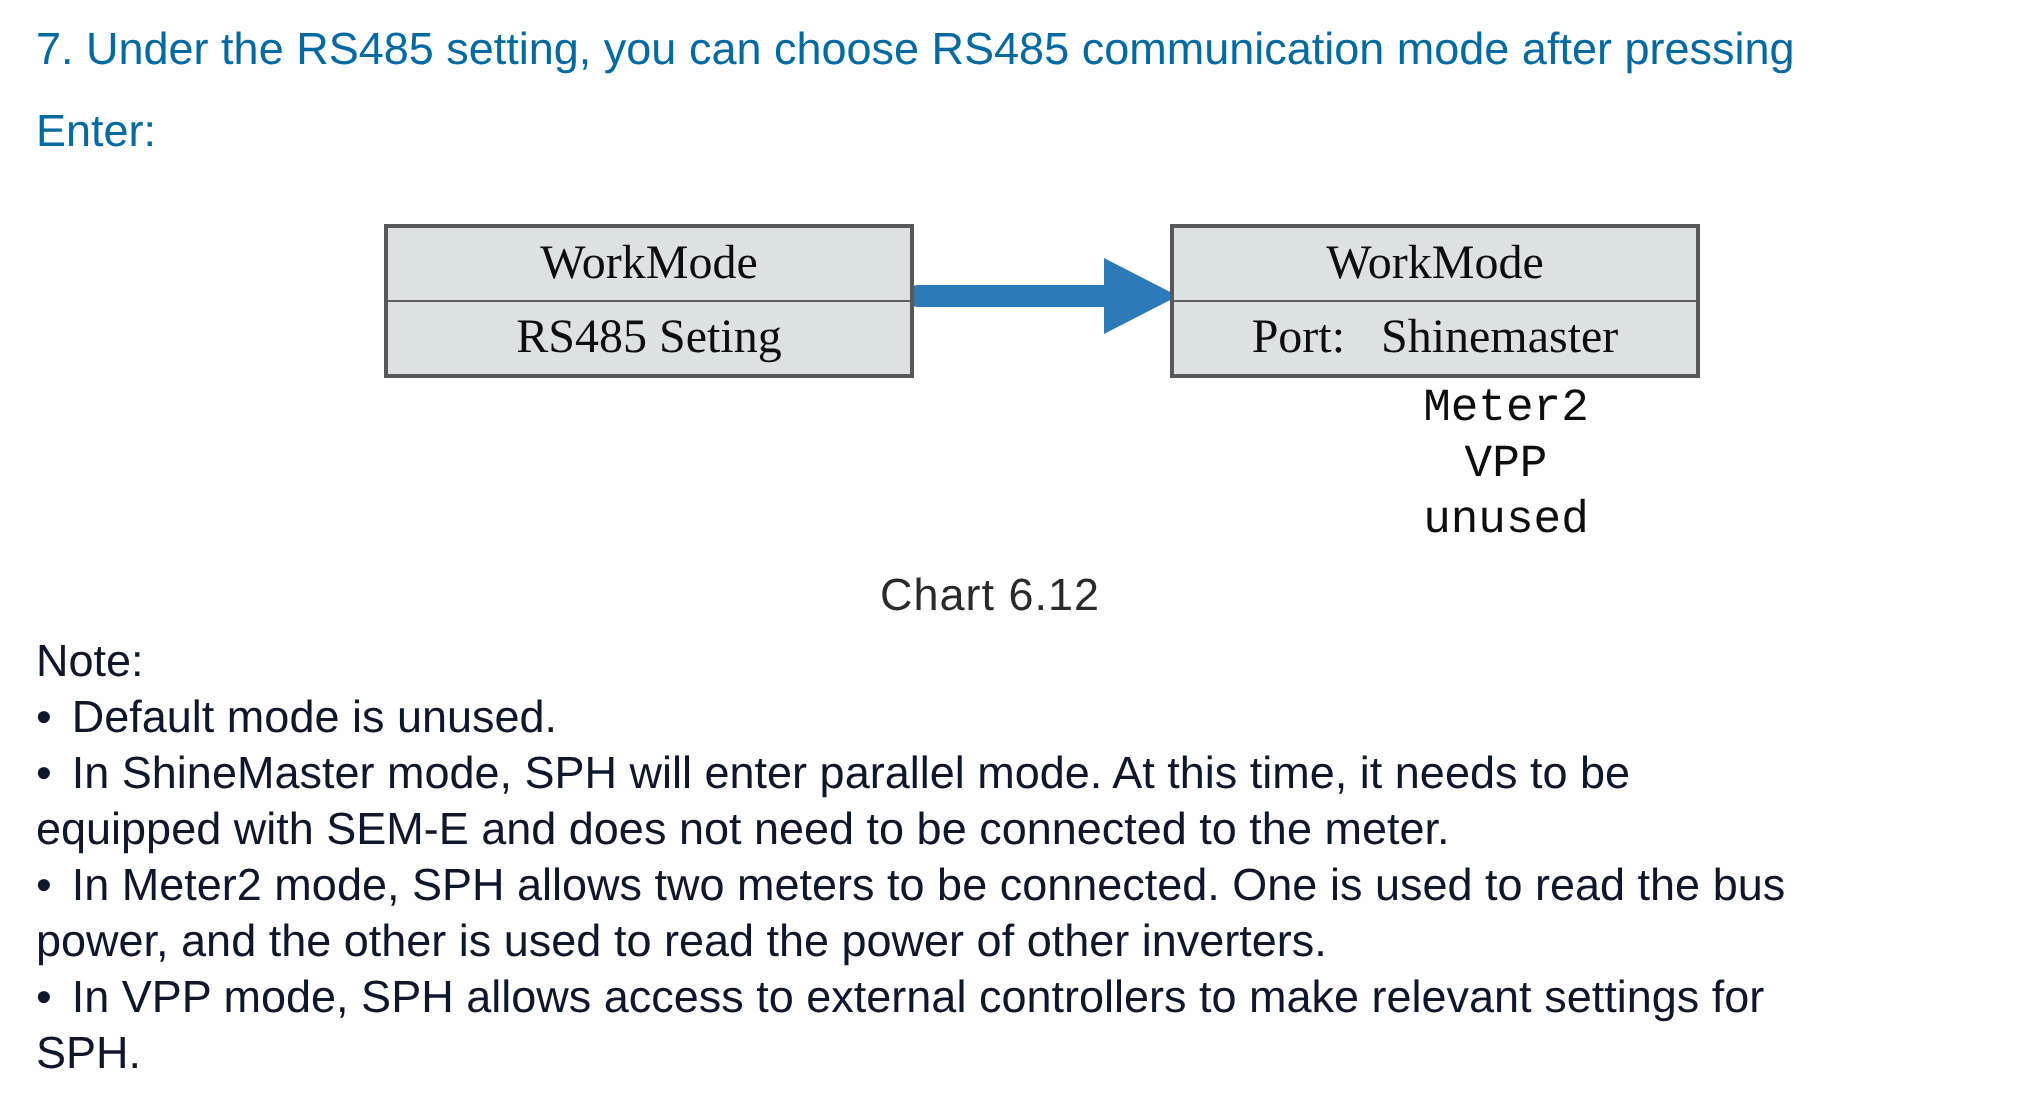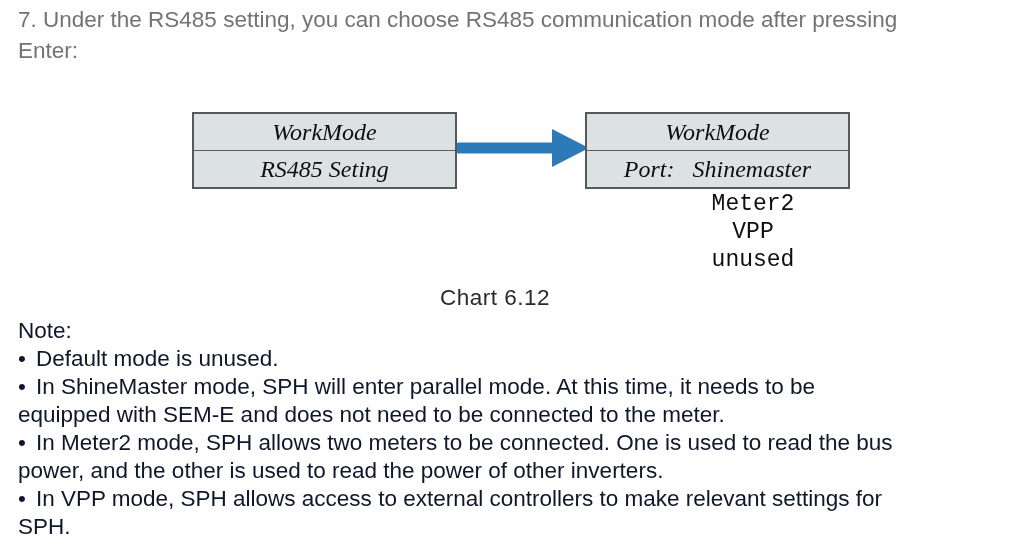--- a/index.html
+++ b/index.html
@@ -12,22 +12,22 @@
     overflow:hidden;
   }
 
   
   .intro {
     position:absolute;
     left:18px; top:4px;
     width:985px;
     margin:0;
     font-size:22.5px;
-    line-height:31px;
-    color:#737373;
+    line-height:41px;
+    color:#0369a1;
     white-space:pre-line;
   }
 
   
   .box {
     position:absolute;
     background:var(--box-fill, #dce2e4);
     border:2px solid var(--box-border, #565859);
     box-sizing:border-box;
     font-family:"Liberation Serif", serif;
@@ -36,21 +36,20 @@
     display:flex;
     flex-direction:column;
   }
   .left-box  { left:192px; top:112px; width:265px; height:77px; }
   .right-box { left:585px; top:112px; width:265px; height:77px; }
   .box-row {
     flex:1;
     display:flex;
     align-items:center;
     justify-content:center;
-    font-style:italic;
   }
   .box-row.divided { border-top:1.5px solid #5c5e5f; }
   .port-row { gap:18px; }
 
   .arrow-svg { position:absolute; left:450px; top:124px; width:140px; height:48px; }
 
   .options {
     position:absolute;
     left:640px; top:190px; width:226px;
     text-align:center;

